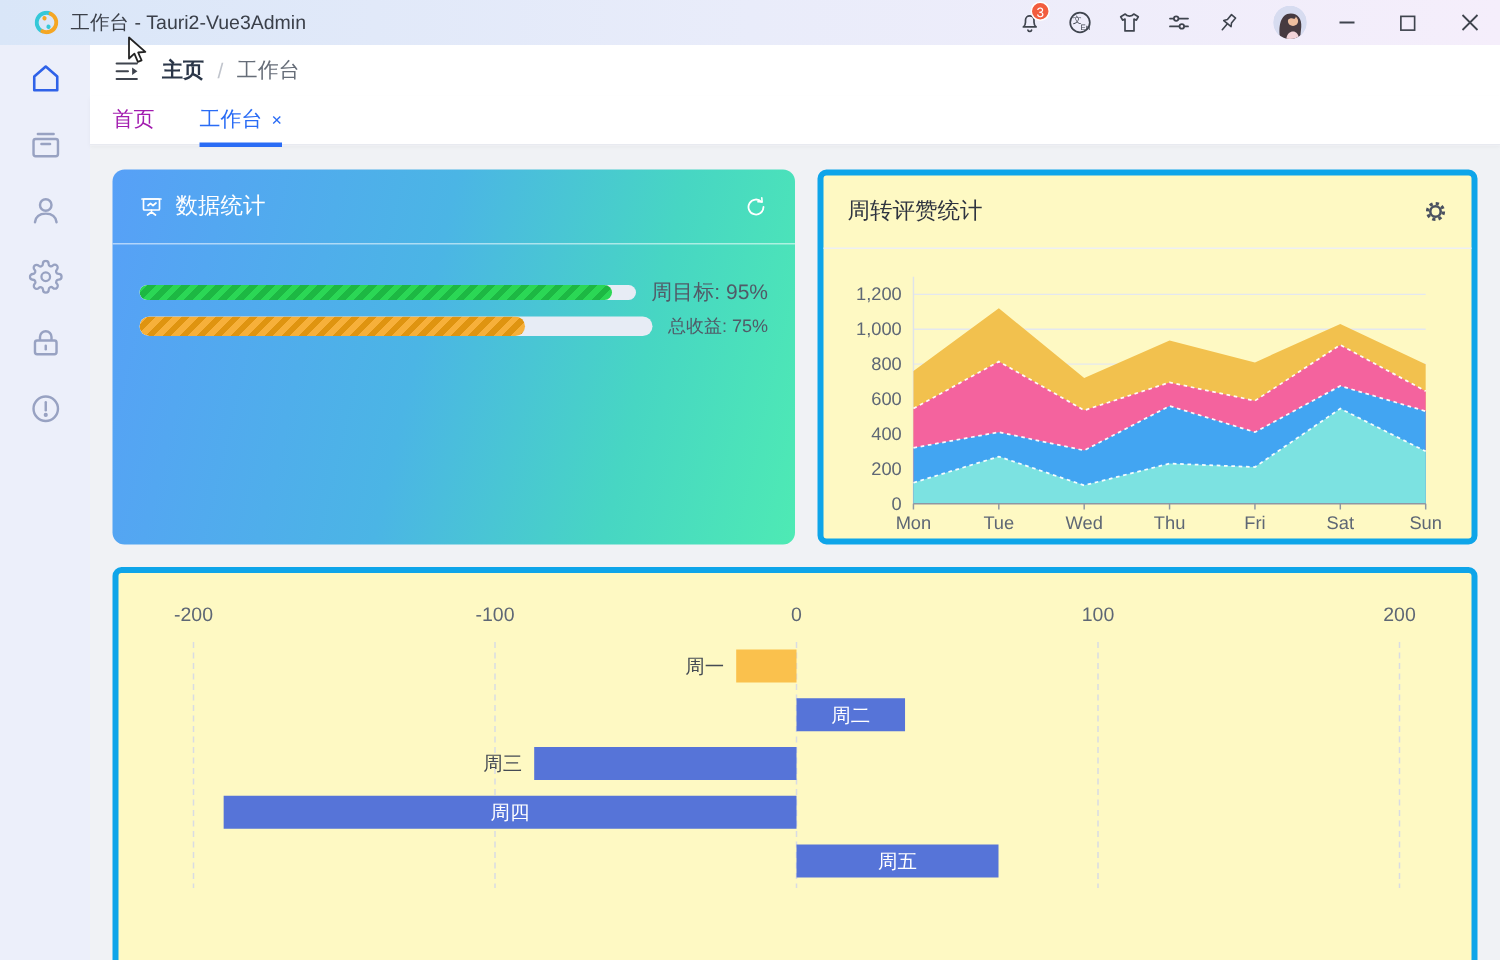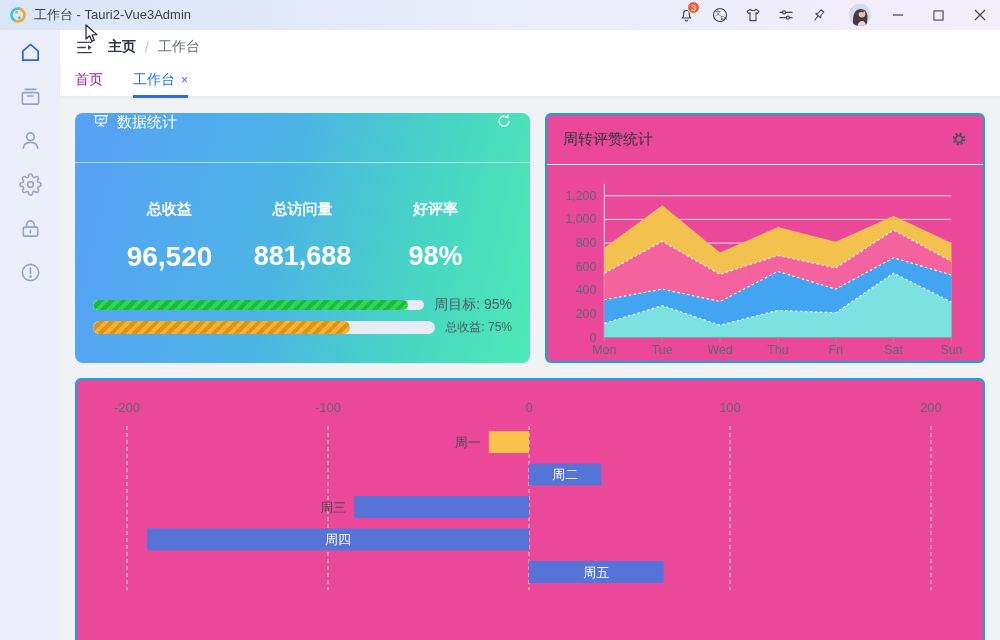--- a/index.html
+++ b/index.html
@@ -1,18 +1,18 @@
 <!DOCTYPE html>
 <html><head>
 <meta charset="utf-8">
 <style>
 *{margin:0;padding:0;box-sizing:border-box}
 html,body{width:1000px;height:640px;overflow:hidden;font-family:"Liberation Sans",sans-serif;background:#f0f2f5}
 svg{display:block}
-.titlebar{height:30px;background:linear-gradient(90deg,#d9e6f8 0%,#e9ecfa 50%,#f5eefb 100%);display:flex;align-items:center;padding-left:10px;position:relative;z-index:5}
+.titlebar{height:30px;background:linear-gradient(90deg,#d9e6f8 0%,#e9ecfa 50%,#f5eefb 100%);display:flex;align-items:center;padding-left:23px;position:relative;z-index:5}
 .tb-title{font-size:13px;color:#3b404a;margin-left:8px}
 .tb-right{margin-left:auto;display:flex;align-items:center;height:100%}
 .tb-btn{width:33px;height:30px;display:flex;align-items:center;justify-content:center;position:relative}
 .badge{position:absolute;top:1px;right:3px;background:#f25d3e;color:#fff;font-size:9px;min-width:13px;height:13px;border-radius:7px;display:flex;align-items:center;justify-content:center;border:1px solid #fff}
 .avatar{width:22px;height:22px;border-radius:50%;overflow:hidden;margin:0 6px 0 14px;background:#cdd5f0}
 .win-btn{width:41px;height:30px;display:flex;align-items:center;justify-content:center}
 .app{display:flex;height:610px}
 .sidebar{width:60px;background:#eceffa;display:flex;flex-direction:column;align-items:center;flex:none}
 .side-item{width:60px;height:44px;display:flex;align-items:center;justify-content:center}
 .main{flex:1;display:flex;flex-direction:column;min-width:0}
@@ -20,23 +20,23 @@
 .crumb{display:flex;align-items:center;margin-left:14px;font-size:14px}
 .crumb .root{color:#2b3648;font-weight:bold;font-size:14px}
 .crumb .sep{color:#c0c4cc;margin:0 9px}
 .crumb .cur{color:#666d78}
 .tabbar{height:33px;background:#fff;display:flex;align-items:flex-start;padding-left:15px;border-bottom:1px solid #e8eaf0;box-shadow:0 1px 3px rgba(0,0,0,.04);position:relative;z-index:2}
 .tab{font-size:14px;color:#a21caf;margin-right:30px;padding:7px 0 9px;cursor:default}
 .tab.active{color:#2a6cf5;border-bottom:3px solid #2a6cf5;padding-bottom:6px}
 .tab .x{font-size:12px;margin-left:6px}
 .content{flex:1;padding:16px 15px 0;overflow:hidden}
 .row1{display:flex;gap:15px;height:250px}
-.card{background:#ec4899;border-radius:6px;border:2px solid #0ea5e9}
+.card{background:#fef9c3;border-radius:6px;border:4px solid #0ea5e9}
 .stat-card{width:455px;flex:none;border-radius:8px;background:linear-gradient(103deg,#57a0f7 0%,#4bb5e5 45%,#47d6c3 75%,#4eeab4 100%);color:#fff;overflow:hidden}
-.stat-hd{height:50px;display:flex;padding:0 18px;border-bottom:1px solid rgba(255,255,255,.55);font-size:15px}
+.stat-hd{height:50px;display:flex;align-items:center;padding:0 18px;border-bottom:1px solid rgba(255,255,255,.55);font-size:15px}
 .stat-hd .t{margin-left:8px}
 .stat-hd .rf{margin-left:auto}
 .stats{display:flex;margin-top:37px;text-align:center;padding:0 28px}
 .stat-col{flex:1}
 .stat-label{font-size:15px;font-weight:600}
 .stat-value{font-size:27px;font-weight:700;margin-top:22px}
 .stat-value.big{font-size:28px;font-weight:800}
 .progs{margin-top:23px;padding:0 18px}
 .prog-row{display:flex;align-items:center;gap:10px;margin-bottom:5px}
 .prog-track{flex:1;background:#e7ecf5;border-radius:7px;overflow:hidden}
@@ -196,34 +196,20 @@
               <path d="M2.5 4h19" stroke-linecap="round"></path>
               <rect x="4" y="4" width="16" height="11" rx="1"></rect>
               <path d="M8.5 10.5l2.5-2 2.5 2 3-2.5" stroke-linecap="round"></path>
               <path d="M12 15v2M8 20l4-3 4 3" stroke-linecap="round"></path>
             </svg>
             <span class="t">数据统计</span>
             <svg class="rf" width="16" height="16" viewBox="0 0 24 24" fill="none" stroke="#fff" stroke-width="1.8" stroke-linecap="round">
               <path d="M19.5 12a7.5 7.5 0 1 1-2.1-5.2"></path>
               <path d="M17.8 2.8l.3 4.2-4.2-.3" stroke-width="1.6"></path>
             </svg>
-          </div>
-          <div class="stats">
-            <div class="stat-col">
-              <div class="stat-label">总收益</div>
-              <div class="stat-value big">96,520</div>
-            </div>
-            <div class="stat-col">
-              <div class="stat-label">总访问量</div>
-              <div class="stat-value">881,688</div>
-            </div>
-            <div class="stat-col">
-              <div class="stat-label">好评率</div>
-              <div class="stat-value">98%</div>
-            </div>
           </div>
           <div class="progs">
             <div class="prog-row pr1">
               <div class="prog-track">
                   <div class="prog-fill" id="pf1" style="width: 95%;"></div>
                 </div>
               <span class="prog-label">周目标: 95%</span>
             </div>
             <div class="prog-row pr2">
               <div class="prog-track">

